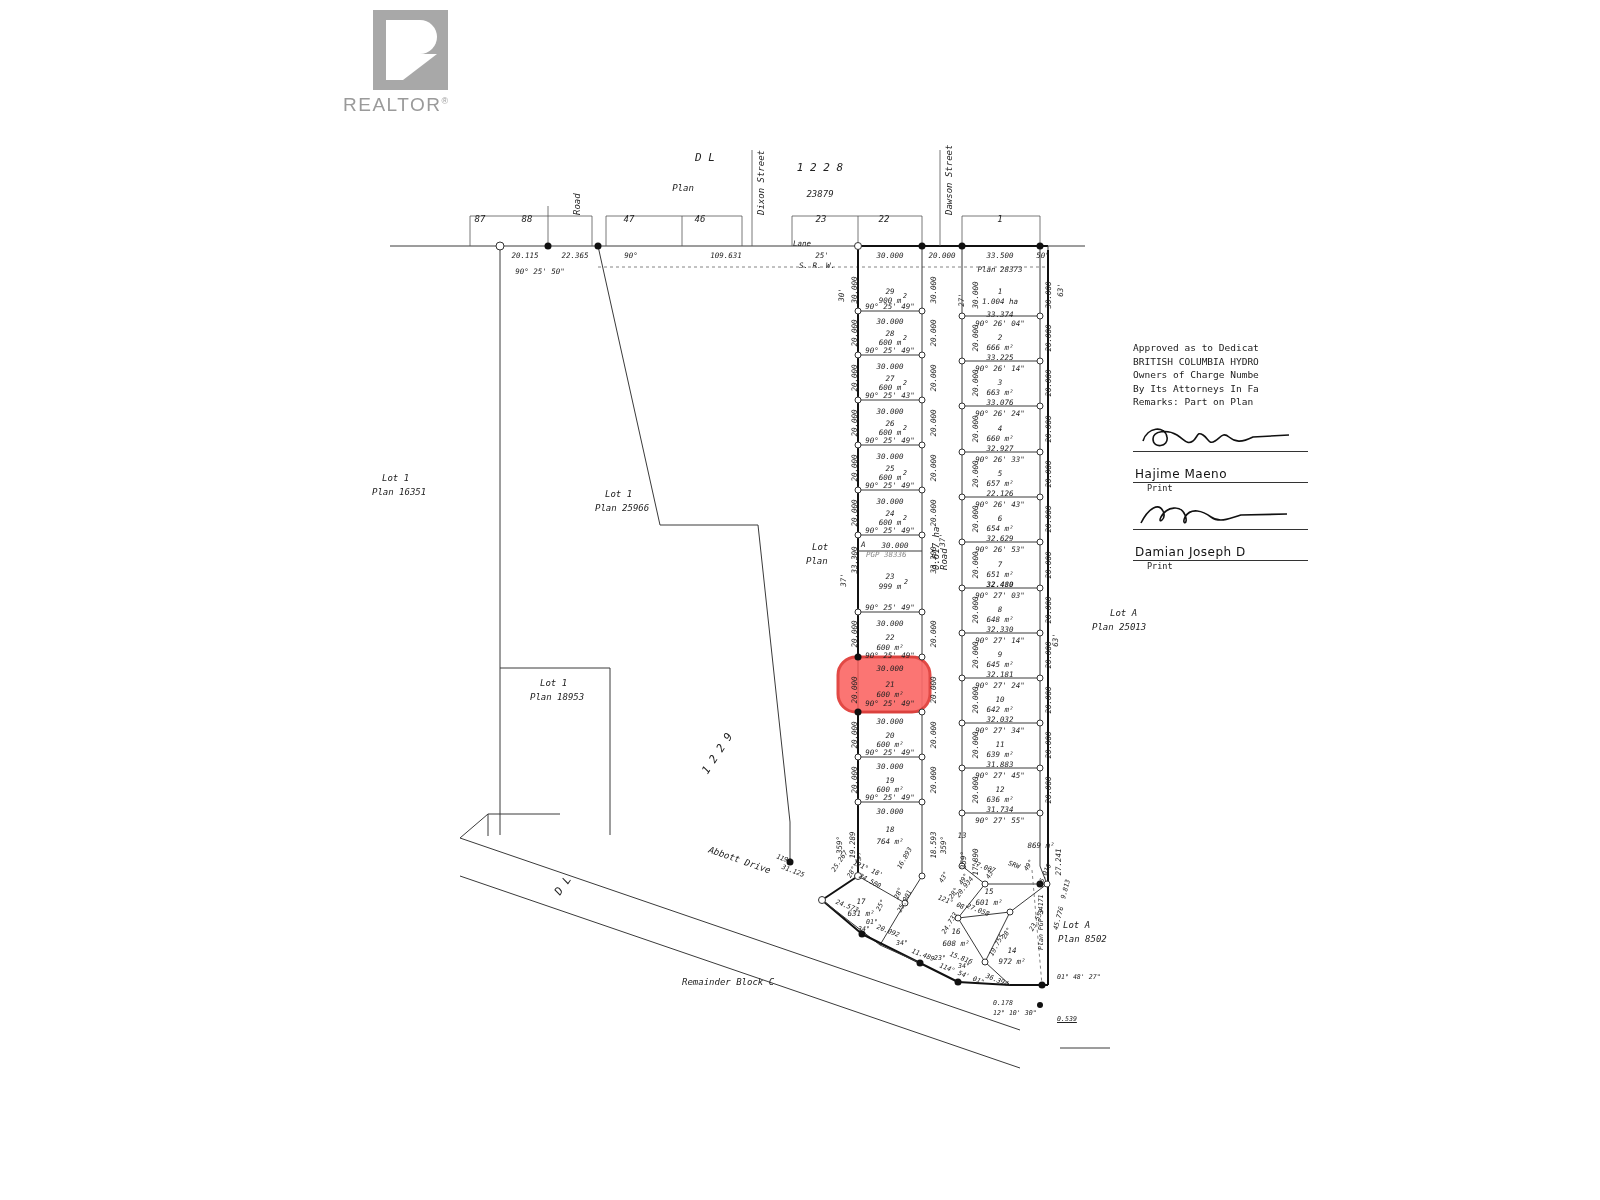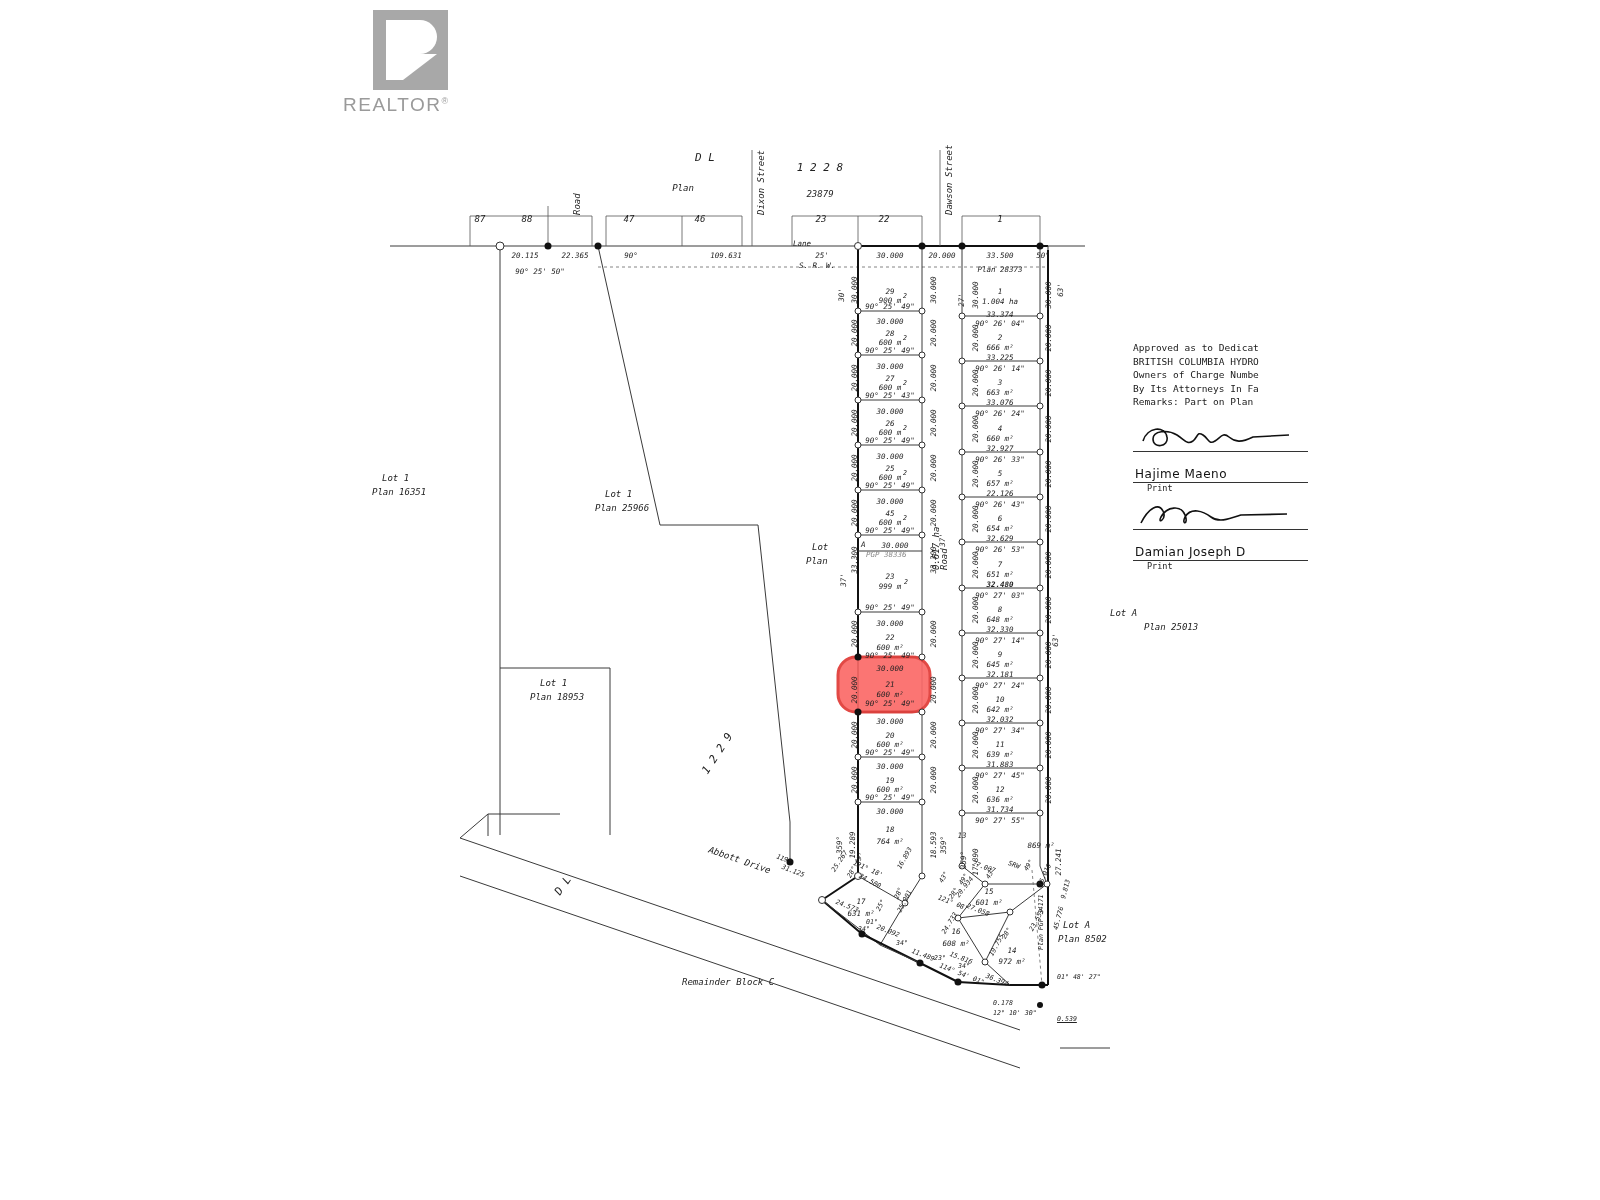--- a/index.html
+++ b/index.html
@@ -278,21 +278,21 @@
   <div class="t sm c" style="left:1043px;top:252px;">50°</div>
   <div class="t sm c" style="left:1000px;top:266px;">Plan 28373</div>
 
   <div class="t" style="left:382px;top:474px;">Lot 1</div>
   <div class="t" style="left:372px;top:488px;">Plan 16351</div>
   <div class="t" style="left:605px;top:490px;">Lot 1</div>
   <div class="t" style="left:595px;top:504px;">Plan 25966</div>
   <div class="t" style="left:540px;top:679px;">Lot 1</div>
   <div class="t" style="left:530px;top:693px;">Plan 18953</div>
   <div class="t" style="left:1110px;top:609px;">Lot A</div>
-  <div class="t" style="left:1144px;top:623px;">Plan 25013</div>
+  <div class="t" style="left:1092px;top:623px;">Plan 25013</div>
   <div class="t" style="left:1063px;top:921px;">Lot A</div>
   <div class="t" style="left:1058px;top:935px;">Plan 8502</div>
 
   <div class="t" style="left:812px;top:543px;">Lot</div>
   <div class="t" style="left:806px;top:557px;">Plan</div>
   <div class="t sm" style="left:860px;top:551px;color:#888;padding-left:6px;">PGP  38336</div>
   <div class="t sm" style="left:861px;top:541px;">A</div>
 
   <div class="t lg" style="left:553px;top:880px;transform:rotate(-55deg);">D  L</div>
   <div class="t lg" style="left:694px;top:748px;transform:rotate(-57deg);">1  2  2  9</div>
@@ -332,21 +332,21 @@
 
   <div class="t sm c" style="left:890px;top:453px;">30.000</div>
   <div class="t sm c" style="left:890px;top:465px;">25</div>
   <div class="t sm c" style="left:890px;top:474px;">600 m</div>
   <div class="t xs" style="left:903px;top:470px;">2</div>
   <div class="t sm c" style="left:890px;top:482px;">90°  25'  49"</div>
   <div class="t sm rot90c" style="left:851px;top:468px;">20.000</div>
   <div class="t sm rot90c" style="left:930px;top:468px;">20.000</div>
 
   <div class="t sm c" style="left:890px;top:498px;">30.000</div>
-  <div class="t sm c" style="left:890px;top:510px;">45</div>
+  <div class="t sm c" style="left:890px;top:510px;">24</div>
   <div class="t sm c" style="left:890px;top:519px;">600 m</div>
   <div class="t xs" style="left:903px;top:515px;">2</div>
   <div class="t sm c" style="left:890px;top:527px;">90°  25'  49"</div>
   <div class="t sm rot90c" style="left:851px;top:513px;">20.000</div>
   <div class="t sm rot90c" style="left:930px;top:513px;">20.000</div>
 
   <div class="t sm c" style="left:895px;top:542px;">30.000</div>
   <div class="t sm c" style="left:890px;top:573px;">23</div>
   <div class="t sm c" style="left:890px;top:583px;">999 m</div>
   <div class="t xs" style="left:904px;top:579px;">2</div>

